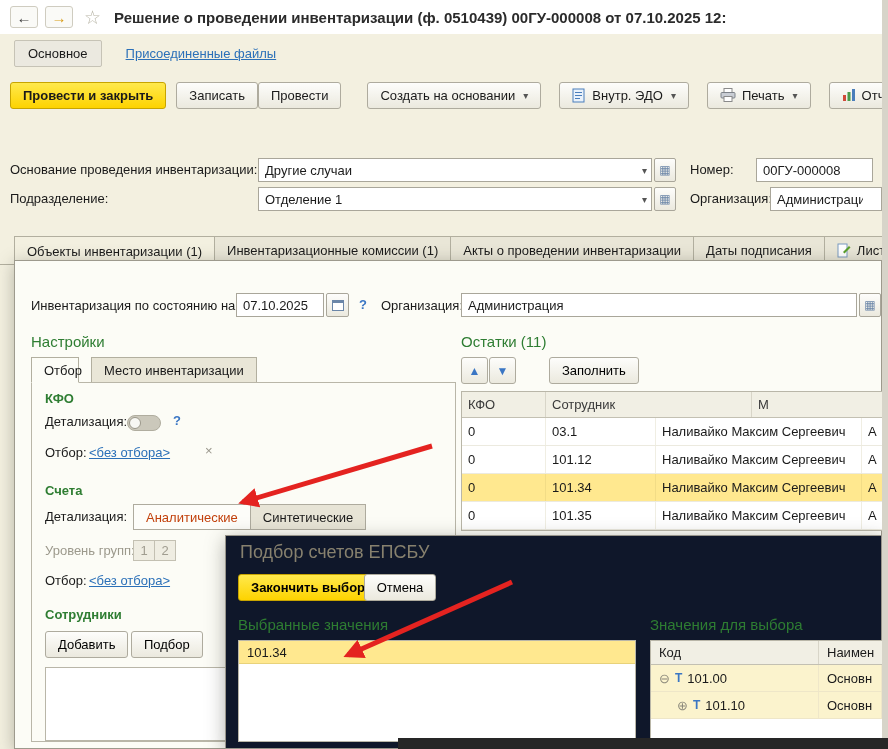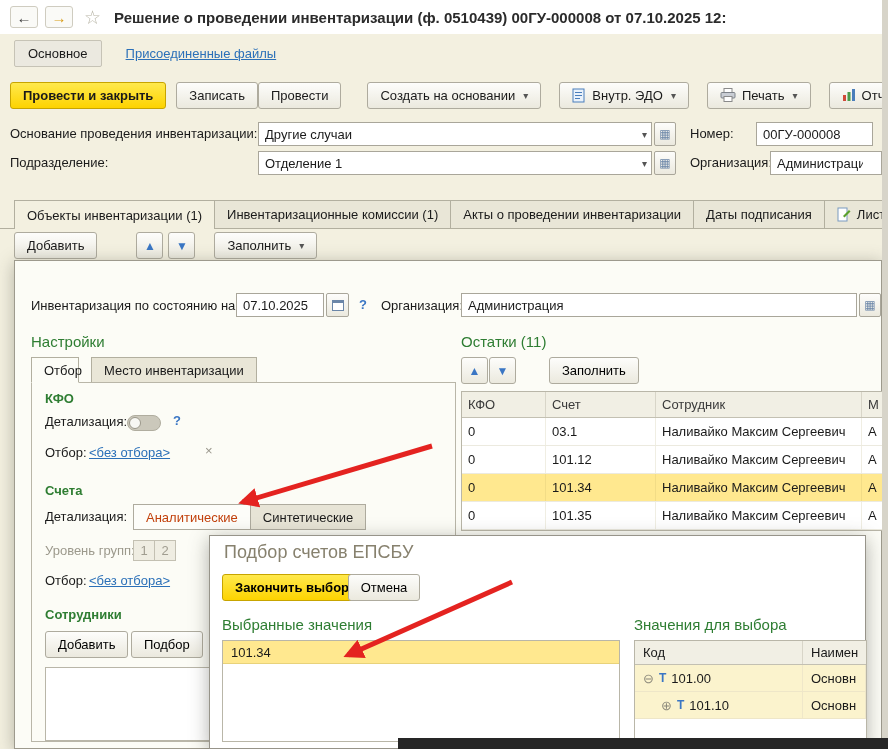--- a/index.html
+++ b/index.html
@@ -22,21 +22,21 @@
   
   .toolbar{height:46px;display:flex;align-items:center;padding:0 10px;}
   .btn{height:27px;padding:0 12px;background:linear-gradient(#fdfdfb,#ebe9de);border:1px solid #aeab9e;border-radius:3px;font-size:13px;font-family:inherit;display:inline-flex;align-items:center;gap:6px;cursor:pointer;white-space:nowrap;color:#1a1a1a;}
   .btn.yellow{background:linear-gradient(#ffe94d,#fdd300);border-color:#c7a400;font-weight:bold;}
   .caret{font-size:10px;color:#555;margin-left:2px;}
   .sep{width:1px;height:26px;background:#d2cfc1;margin:0 9px;}
   .iconbtn{width:27px;padding:0;justify-content:center;}
   .blue-arrow{color:#3a76c4;font-size:12px;}
 
   
-  .hdr-fields{position:relative;height:62px;}
+  .hdr-fields{position:relative;height:62px;margin-top:36px;}
   .flabel{position:absolute;white-space:nowrap;}
   .field{position:absolute;height:24px;background:#fff;border:1px solid #a9a69a;display:flex;align-items:center;padding:0 18px 0 6px;overflow:hidden;}
   .field .val{white-space:nowrap;overflow:hidden;}
   .field .caret{position:absolute;right:4px;top:6px;margin:0;}
   .choice-btn{position:absolute;width:22px;height:24px;border:1px solid #a9a69a;background:linear-gradient(#fdfdfb,#ebe9de);border-radius:2px;color:#6b86a8;font-size:12px;display:flex;align-items:center;justify-content:center;cursor:pointer;}
 
   
   .doc-tabs{display:flex;align-items:flex-end;margin-top:20px;padding-left:14px;border-bottom:1px solid #b2af9f;height:29px;}
   .dtab{height:28px;padding:0 12px;display:inline-flex;align-items:center;gap:6px;background:#e9e6d7;border:1px solid #b2af9f;border-bottom:none;font-size:13px;cursor:pointer;white-space:nowrap;}
   .dtab+.dtab{border-left:none;}
@@ -74,21 +74,21 @@
   .btable{position:absolute;left:446px;top:130px;width:422px;border:1px solid #b9b6a8;border-right:none;background:#fff;overflow:hidden;}
   .hrow{display:flex;height:26px;background:#f1efe4;border-bottom:1px solid #c3c0b2;color:#3a3a3a;}
   .cell{padding:5px 6px;border-right:1px solid #d8d5c8;white-space:nowrap;overflow:hidden;}
   .c-kfo{width:84px;}.c-acc{width:110px;}.c-emp{width:206px;}.c-x{flex:1;border-right:none;}
   .drow{display:flex;height:28px;border-bottom:1px solid #eceadf;background:#fff;}
   .drow .cell{padding-top:6px;border-right:1px solid #f0eee3;}
   .drow.sel{background:#ffe88f;}
   .drow.sel .cell{border-right-color:#f2dc86;}
 
   
-  .acc-dialog{position:absolute;left:209px;top:535px;width:657px;height:214px;background:#ffffff;border:1px solid #97948a;box-shadow:0 4px 18px rgba(60,60,50,.4);z-index:10;}
+  .acc-dialog{position:absolute;left:225px;top:535px;width:657px;height:214px;background:#0f172a;border:1px solid #97948a;box-shadow:0 4px 18px rgba(60,60,50,.4);z-index:10;}
   .sel-list{position:absolute;left:12px;top:104px;width:398px;height:102px;background:#fff;border:1px solid #b9b6a8;overflow:hidden;}
   .sel-row{height:23px;background:#ffe88f;border-bottom:1px solid #e8d27a;padding:4px 8px;cursor:pointer;}
   .choices{position:absolute;left:424px;top:104px;width:233px;height:102px;border:1px solid #b9b6a8;background:#fff;overflow:hidden;}
   .ch-h{display:flex;height:24px;background:#f1efe4;border-bottom:1px solid #c3c0b2;}
   .cc{padding:4px 8px;border-right:1px solid #d8d5c8;white-space:nowrap;overflow:hidden;}
   .cc-code{width:168px;}.cc-name{flex:1;border-right:none;}
   .ch-row{display:flex;height:27px;background:#fbf3cd;border-bottom:1px solid #eee6c8;cursor:pointer;}
   .ch-row .cc{display:flex;align-items:center;gap:5px;border-right:1px solid #efe7c9;}
   .expander{color:#8d8a7c;font-size:13px;}
   .t-icon{color:#3a76c4;font-weight:bold;font-size:12px;}
@@ -304,21 +304,20 @@
   <button class="pbtn" style="left:474px;top:96px;width:27px;padding:0">
       <span class="blue-arrow">▼</span>
     </button>
   <button class="pbtn" style="left:534px;top:96px">
       <span>Заполнить</span>
     </button>
 
   <div class="btable">
     <div class="hrow">
       <div class="cell c-kfo">КФО</div>
-      <div class="cell c-acc">Счет</div>
       <div class="cell c-emp">Сотрудник</div>
       <div class="cell c-x">М</div>
     </div>
     <div class="drow">
       <div class="cell c-kfo">0</div>
       <div class="cell c-acc">03.1</div>
       <div class="cell c-emp">Наливайко Максим Сергеевич</div>
       <div class="cell c-x">А</div>
     </div>
     <div class="drow">

